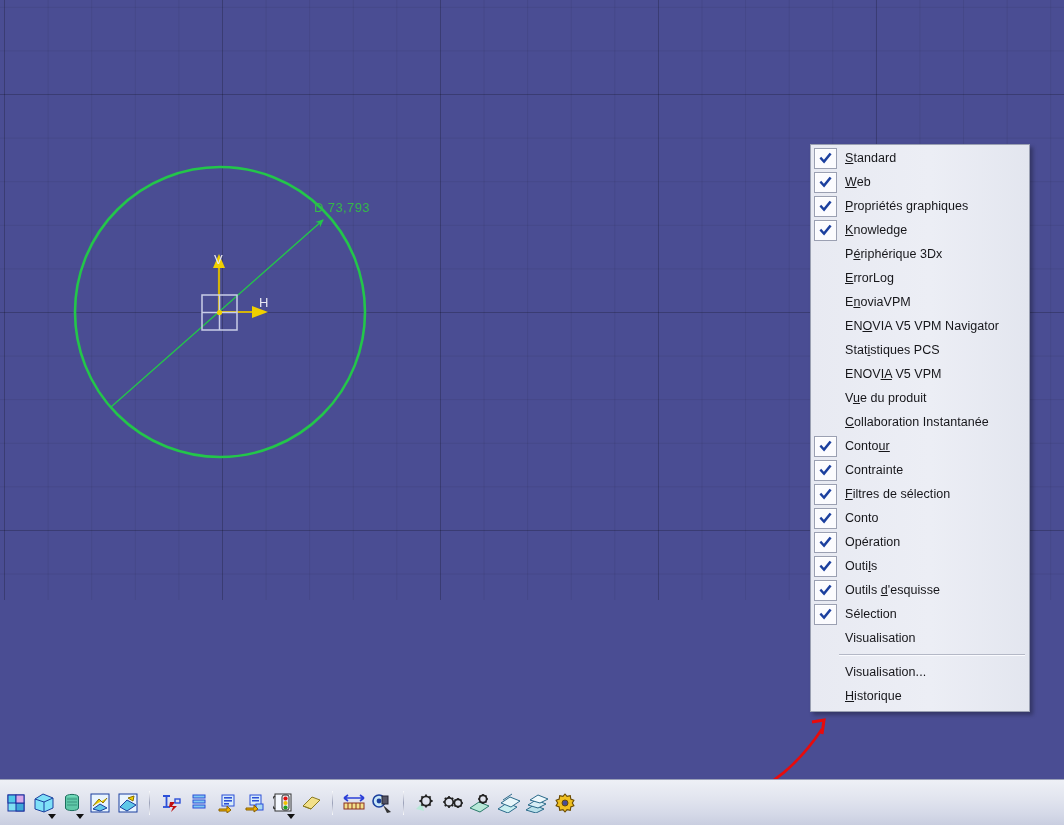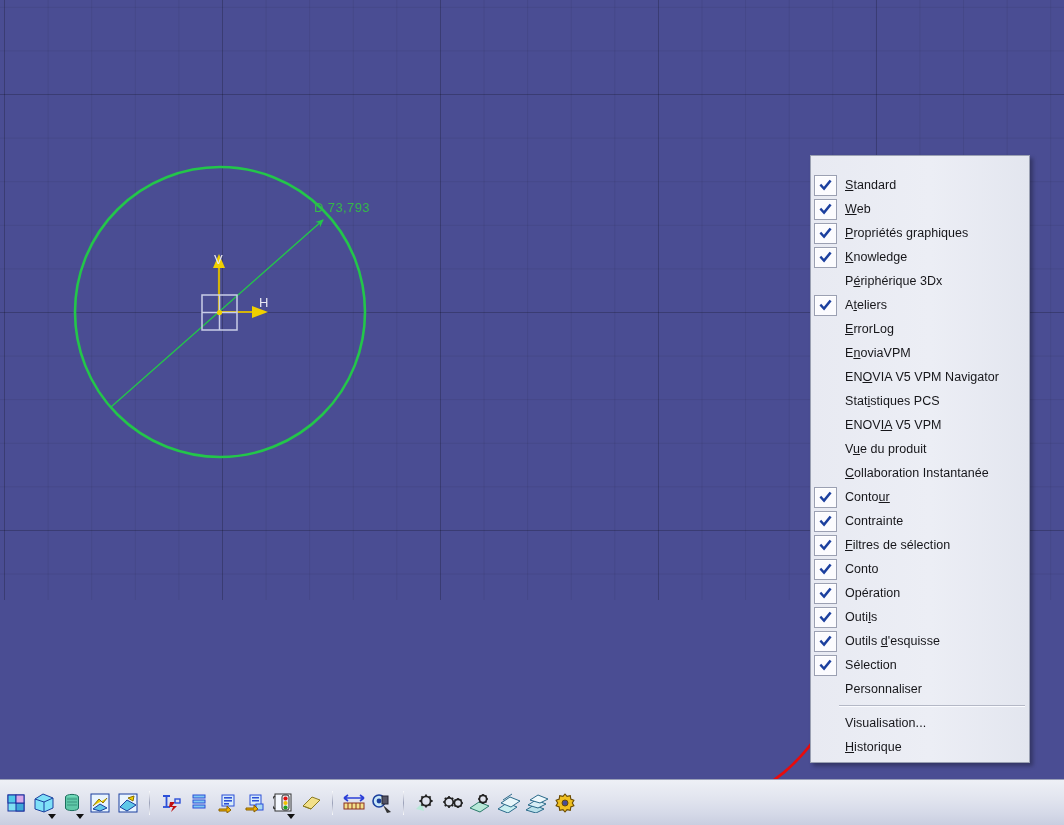--- a/index.html
+++ b/index.html
@@ -62,25 +62,25 @@
     width:0;height:0;border-left:4px solid transparent;border-right:4px solid transparent;
     border-top:5px solid #111;
   }
   .tb-sep{
     width:1px;height:24px;margin:0 7px;
     background:linear-gradient(to bottom,rgba(255,255,255,.9),#9aa0b8,rgba(255,255,255,.9));
   }
 
   
   #context-menu{
-    position:absolute;left:810px;top:155px;width:218px;
+    position:absolute;left:810px;top:144px;width:218px;
     background:linear-gradient(to right,#e8eaf2 0%,#eceef5 55%,#e3e6ef 100%);
     border:1px solid #9aa0b2;
     box-shadow:3px 3px 4px rgba(0,0,0,.30);
-    padding:17px 0 3px 0;
+    padding:1px 0 3px 0;
     font-size:12.5px;color:#16161a;
   }
   .menu-item{
     height:24px;display:flex;align-items:center;
     padding-left:0;position:relative;cursor:default;
   }
   .mi-check{
     width:23px;height:21px;margin-left:3px;margin-right:3px;
     flex:0 0 auto;box-sizing:border-box;
     display:flex;align-items:center;justify-content:center;
@@ -174,28 +174,20 @@
             <path d="M1.5,6.4 L3.2,4.8 L5.9,7.8 L11.6,0.8 L13.6,2.3 L6.1,11.6 Z" fill="#1b3f9e"></path>
           </svg>
         </span>
         <span class="mi-label"><u>K</u>nowledge</span>
       </div>
       <div class="menu-item">
         <span class="mi-check off"></span>
         <span class="mi-label">P<u>é</u>riphérique 3Dx</span>
       </div>
       <div class="menu-item">
-        <span class="mi-check on">
-          <svg width="15" height="13" viewBox="0 0 15 13" aria-hidden="true">
-            <path d="M1.5,6.4 L3.2,4.8 L5.9,7.8 L11.6,0.8 L13.6,2.3 L6.1,11.6 Z" fill="#1b3f9e"></path>
-          </svg>
-        </span>
-        <span class="mi-label">A<u>t</u>eliers</span>
-      </div>
-      <div class="menu-item">
         <span class="mi-check off"></span>
         <span class="mi-label"><u>E</u>rrorLog</span>
       </div>
       <div class="menu-item">
         <span class="mi-check off"></span>
         <span class="mi-label">E<u>n</u>oviaVPM</span>
       </div>
       <div class="menu-item">
         <span class="mi-check off"></span>
         <span class="mi-label">EN<u>O</u>VIA V5 VPM Navigator</span>
@@ -275,21 +267,21 @@
       <div class="menu-item">
         <span class="mi-check on">
           <svg width="15" height="13" viewBox="0 0 15 13" aria-hidden="true">
             <path d="M1.5,6.4 L3.2,4.8 L5.9,7.8 L11.6,0.8 L13.6,2.3 L6.1,11.6 Z" fill="#1b3f9e"></path>
           </svg>
         </span>
         <span class="mi-label">Sélection</span>
       </div>
       <div class="menu-item">
         <span class="mi-check off"></span>
-        <span class="mi-label">Personnaliser</span>
+        <span class="mi-label">Visualisation</span>
       </div>
     </div>
   <div class="menu-sep"></div>
   <div id="menu-footer">
       <div class="menu-item">
         <span class="mi-check off"></span>
         <span class="mi-label">Visualisation...</span>
       </div>
       <div class="menu-item">
         <span class="mi-check off"></span>

